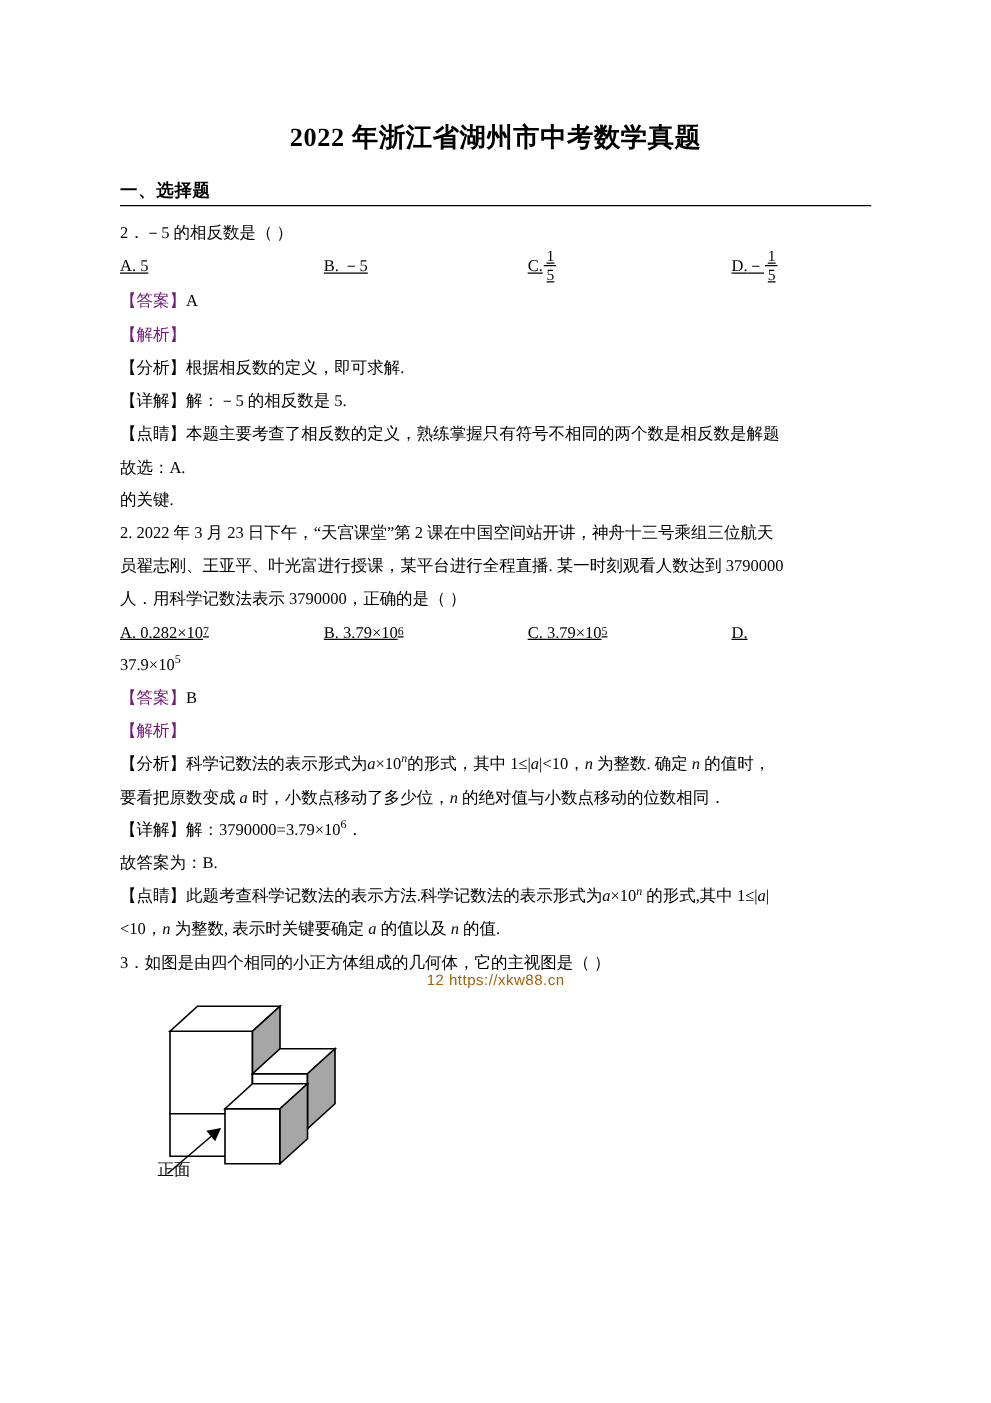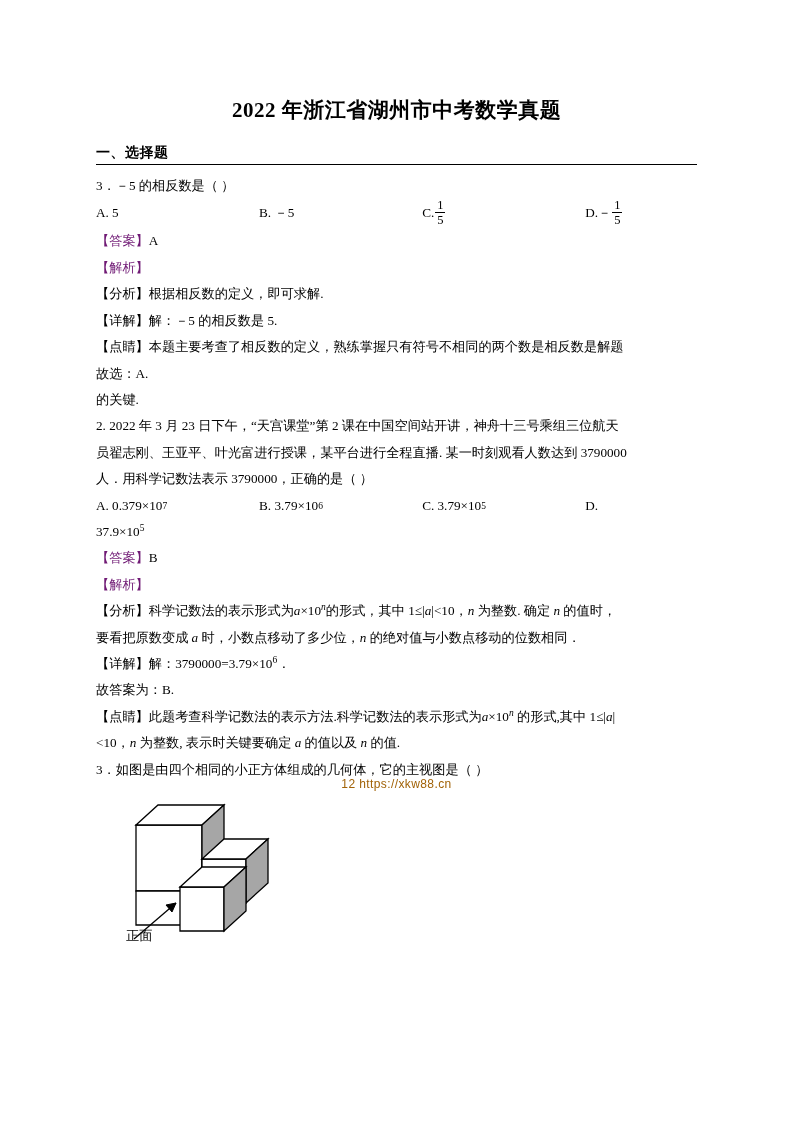--- a/index.html
+++ b/index.html
@@ -65,20 +65,21 @@
     width: 100%;
     font-size: 13.2px;
     line-height: 2.0;
     margin: 0;
     align-items: center;
   }
   .opt {
     display: flex;
     align-items: center;
     white-space: nowrap;
+    text-decoration: underline;
   }
   .opt-a { width: 175px; }
   .opt-b { width: 175px; }
   .opt-c { width: 175px; }
   .opt-d { width: 120px; }
   .frac {
     display: inline-flex;
     flex-direction: column;
     align-items: center;
     vertical-align: middle;
@@ -134,21 +135,21 @@
 </head>
 <body>
 
 <div class="page">
 
   <h1 class="doc-title">2022 年浙江省湖州市中考数学真题</h1>
 
   <div class="section-head">一、选择题</div>
   <hr class="hr-line">
 
-  <div class="q-line">3．－5 的相反数是（      ）</div>
+  <div class="q-line">2．－5 的相反数是（      ）</div>
 
   <div class="opts">
     <span class="opt opt-a">
       <span>A. 5</span>
     </span>
     <span class="opt opt-b">
       <span>B. －5</span>
     </span>
     <span class="opt opt-c">
       <span>C.</span>
@@ -180,21 +181,21 @@
   <div class="para">【点睛】本题主要考查了相反数的定义，熟练掌握只有符号不相同的两个数是相反数是解题</div>
   <div class="para">故选：A.</div>
   <div class="para">的关键.</div>
 
   <div class="para">2. 2022 年 3 月 23 日下午，“天宫课堂”第 2 课在中国空间站开讲，神舟十三号乘组三位航天</div>
   <div class="para">员翟志刚、王亚平、叶光富进行授课，某平台进行全程直播. 某一时刻观看人数达到 3790000</div>
   <div class="para">人．用科学记数法表示 3790000，正确的是（    ）</div>
 
   <div class="opts">
     <span class="opt opt-a">
-      <span>A.  0.379×10</span>
+      <span>A.  0.282×10</span>
         <sup>7</sup>
     </span>
     <span class="opt opt-b">
       <span>B.  3.79×10</span>
         <sup>6</sup>
     </span>
     <span class="opt opt-c">
       <span>C.  3.79×10</span>
         <sup>5</sup>
     </span>

